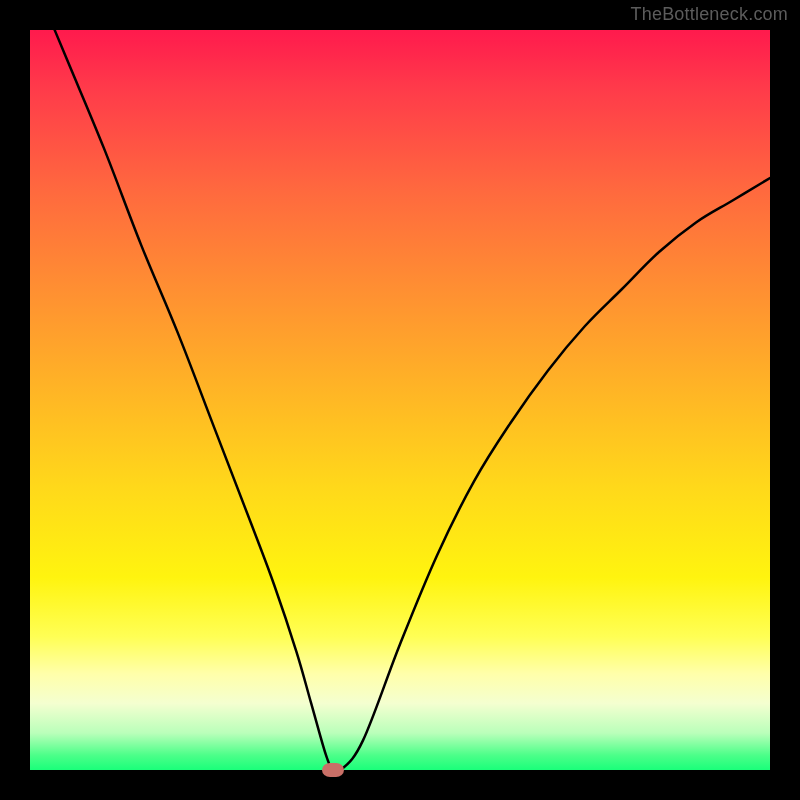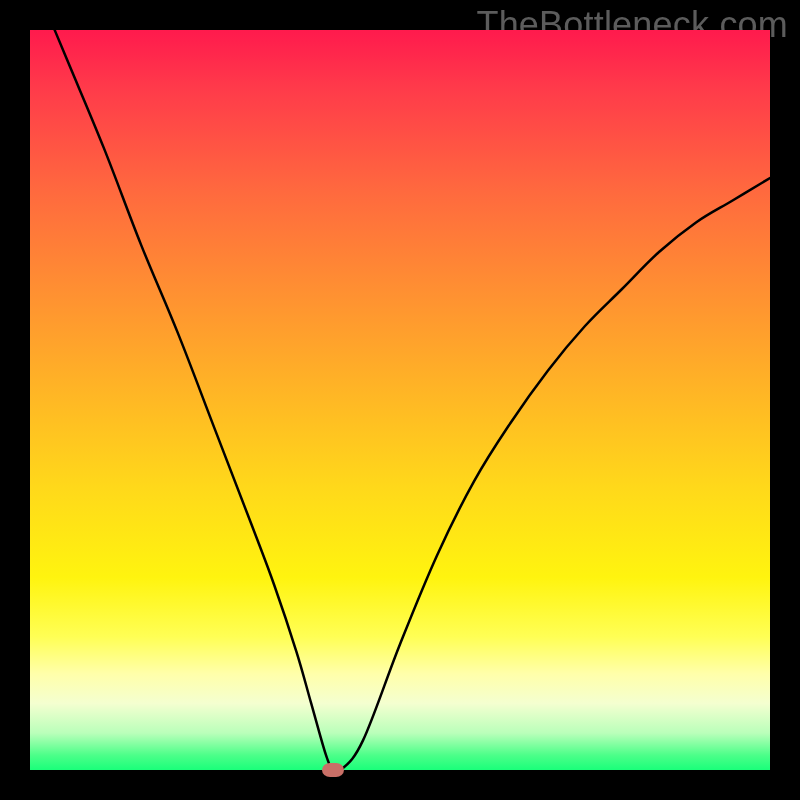--- a/index.html
+++ b/index.html
@@ -8,21 +8,21 @@
     position: relative;
     width: 800px;
     height: 800px;
     background: #000;
   }
   .watermark {
     position: absolute;
     top: 4px;
     right: 12px;
     font-family: Arial, Helvetica, sans-serif;
-    font-size: 36px;
+    font-size: 18px;
     color: #5c5c5c;
     letter-spacing: 0.2px;
     user-select: none;
   }
   .plot {
     position: absolute;
     left: 30px;
     top: 30px;
     width: 740px;
     height: 740px;

